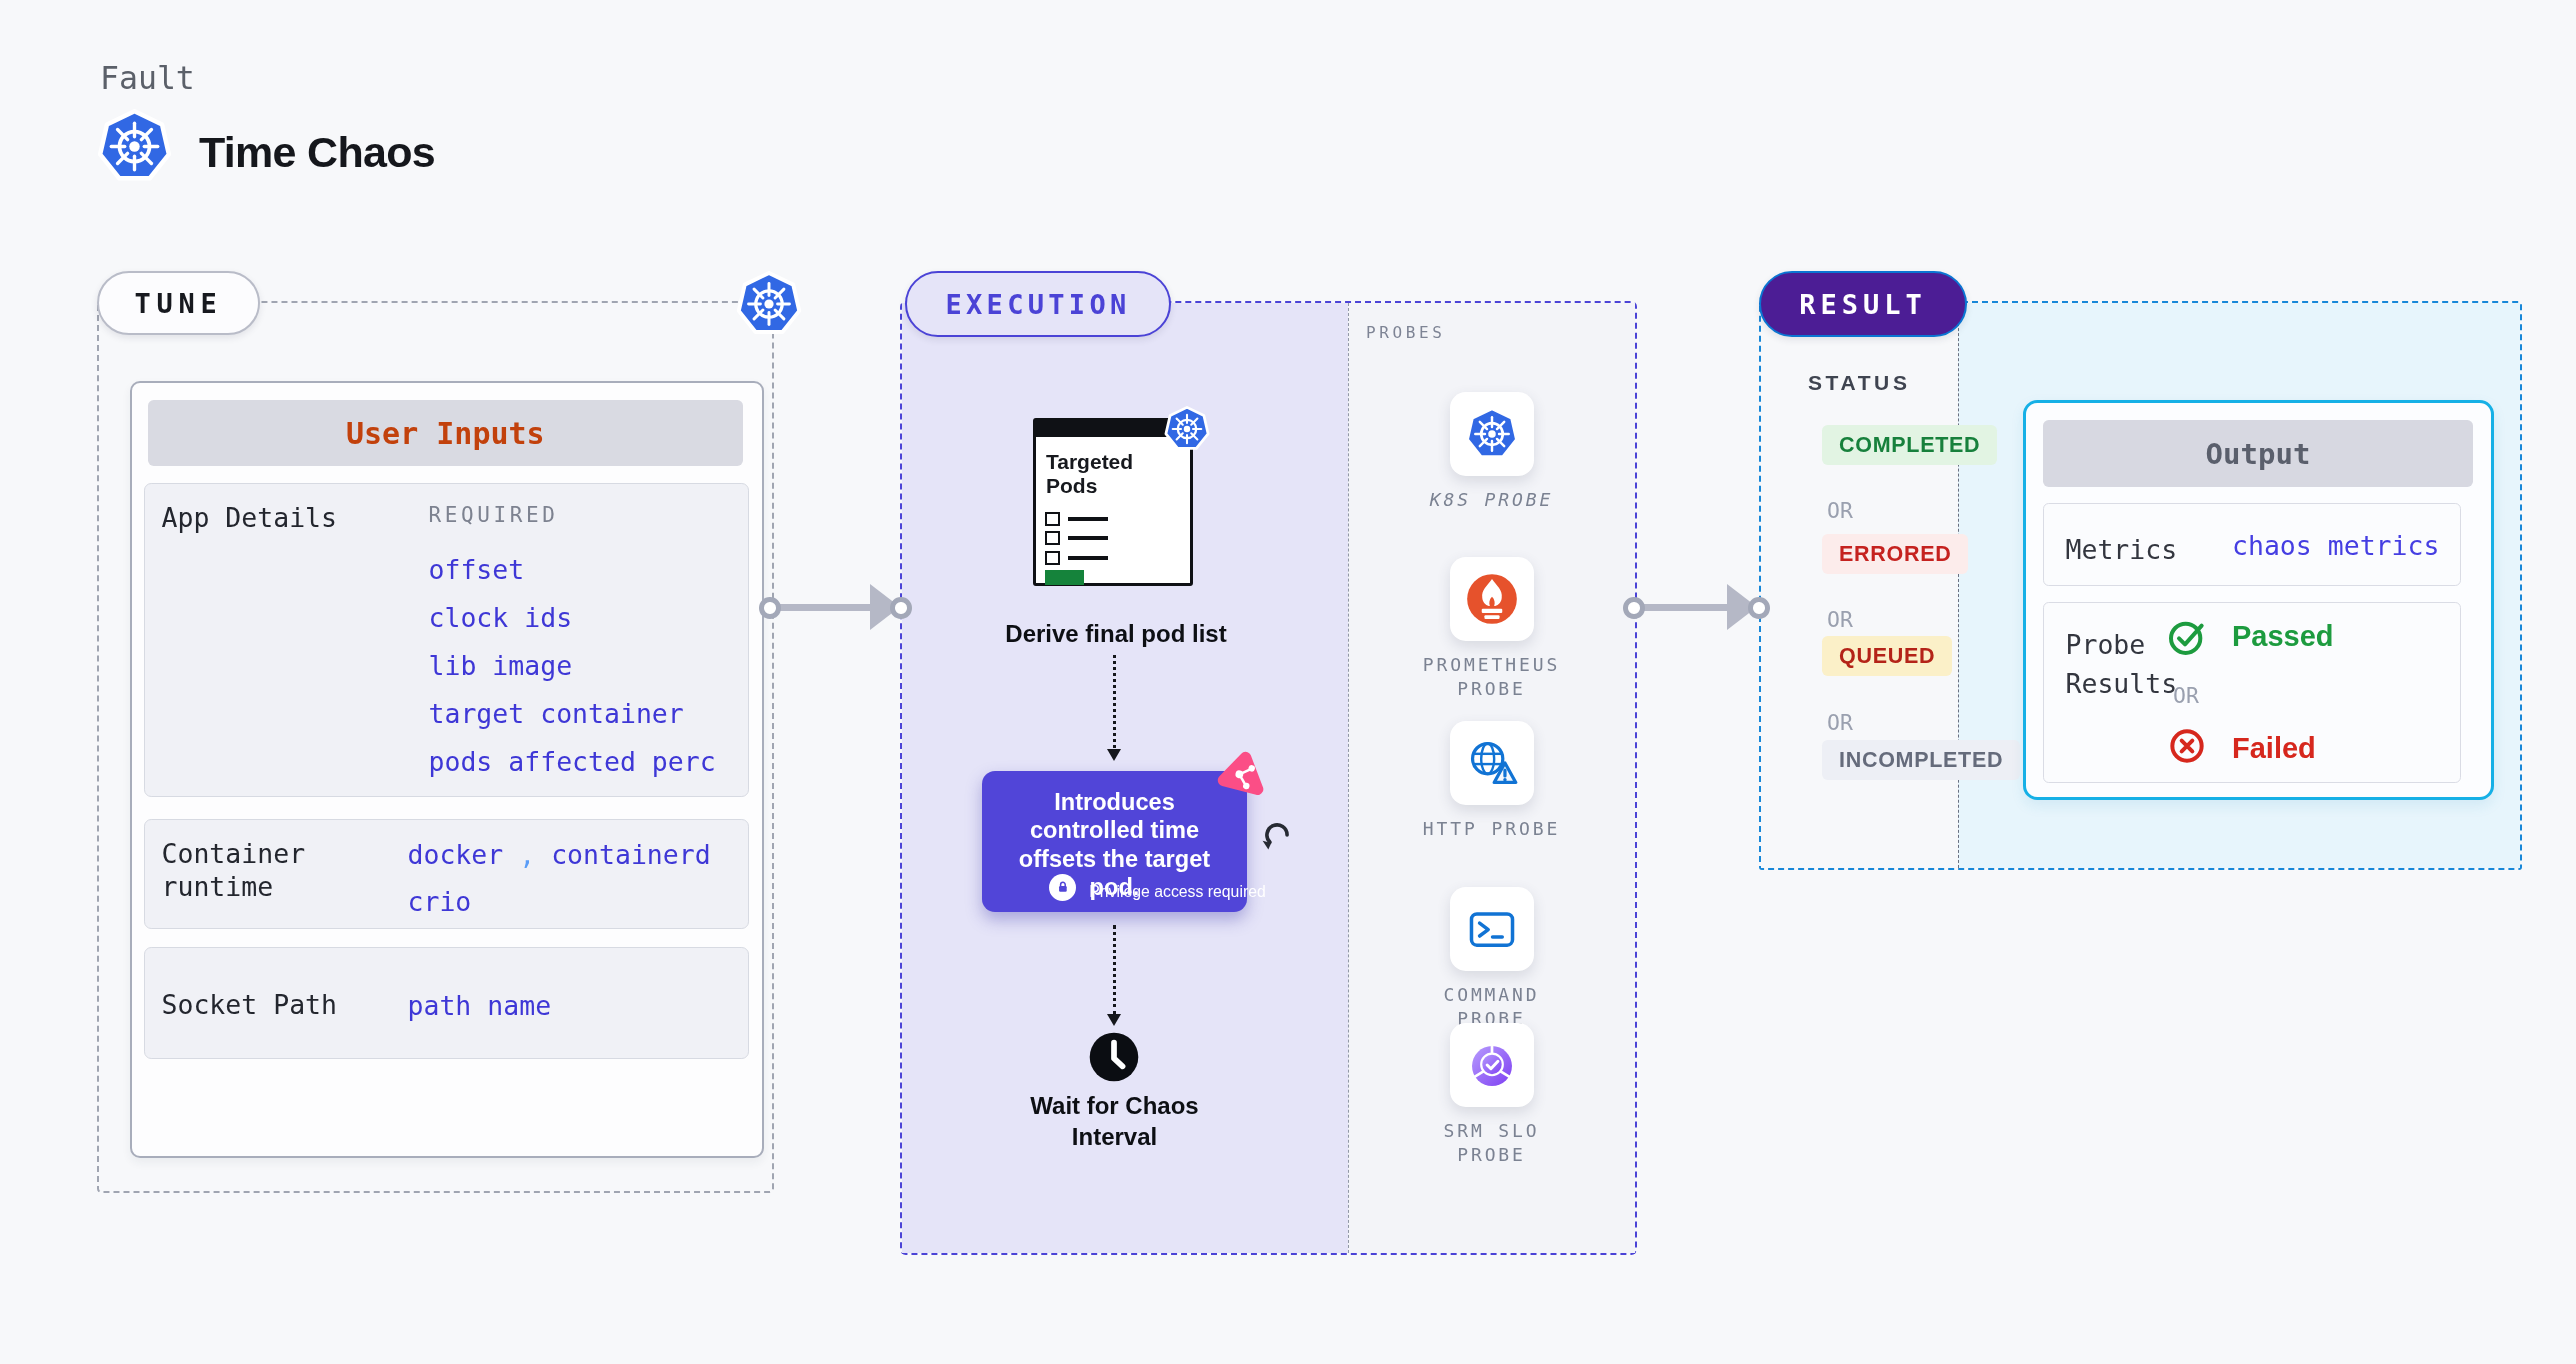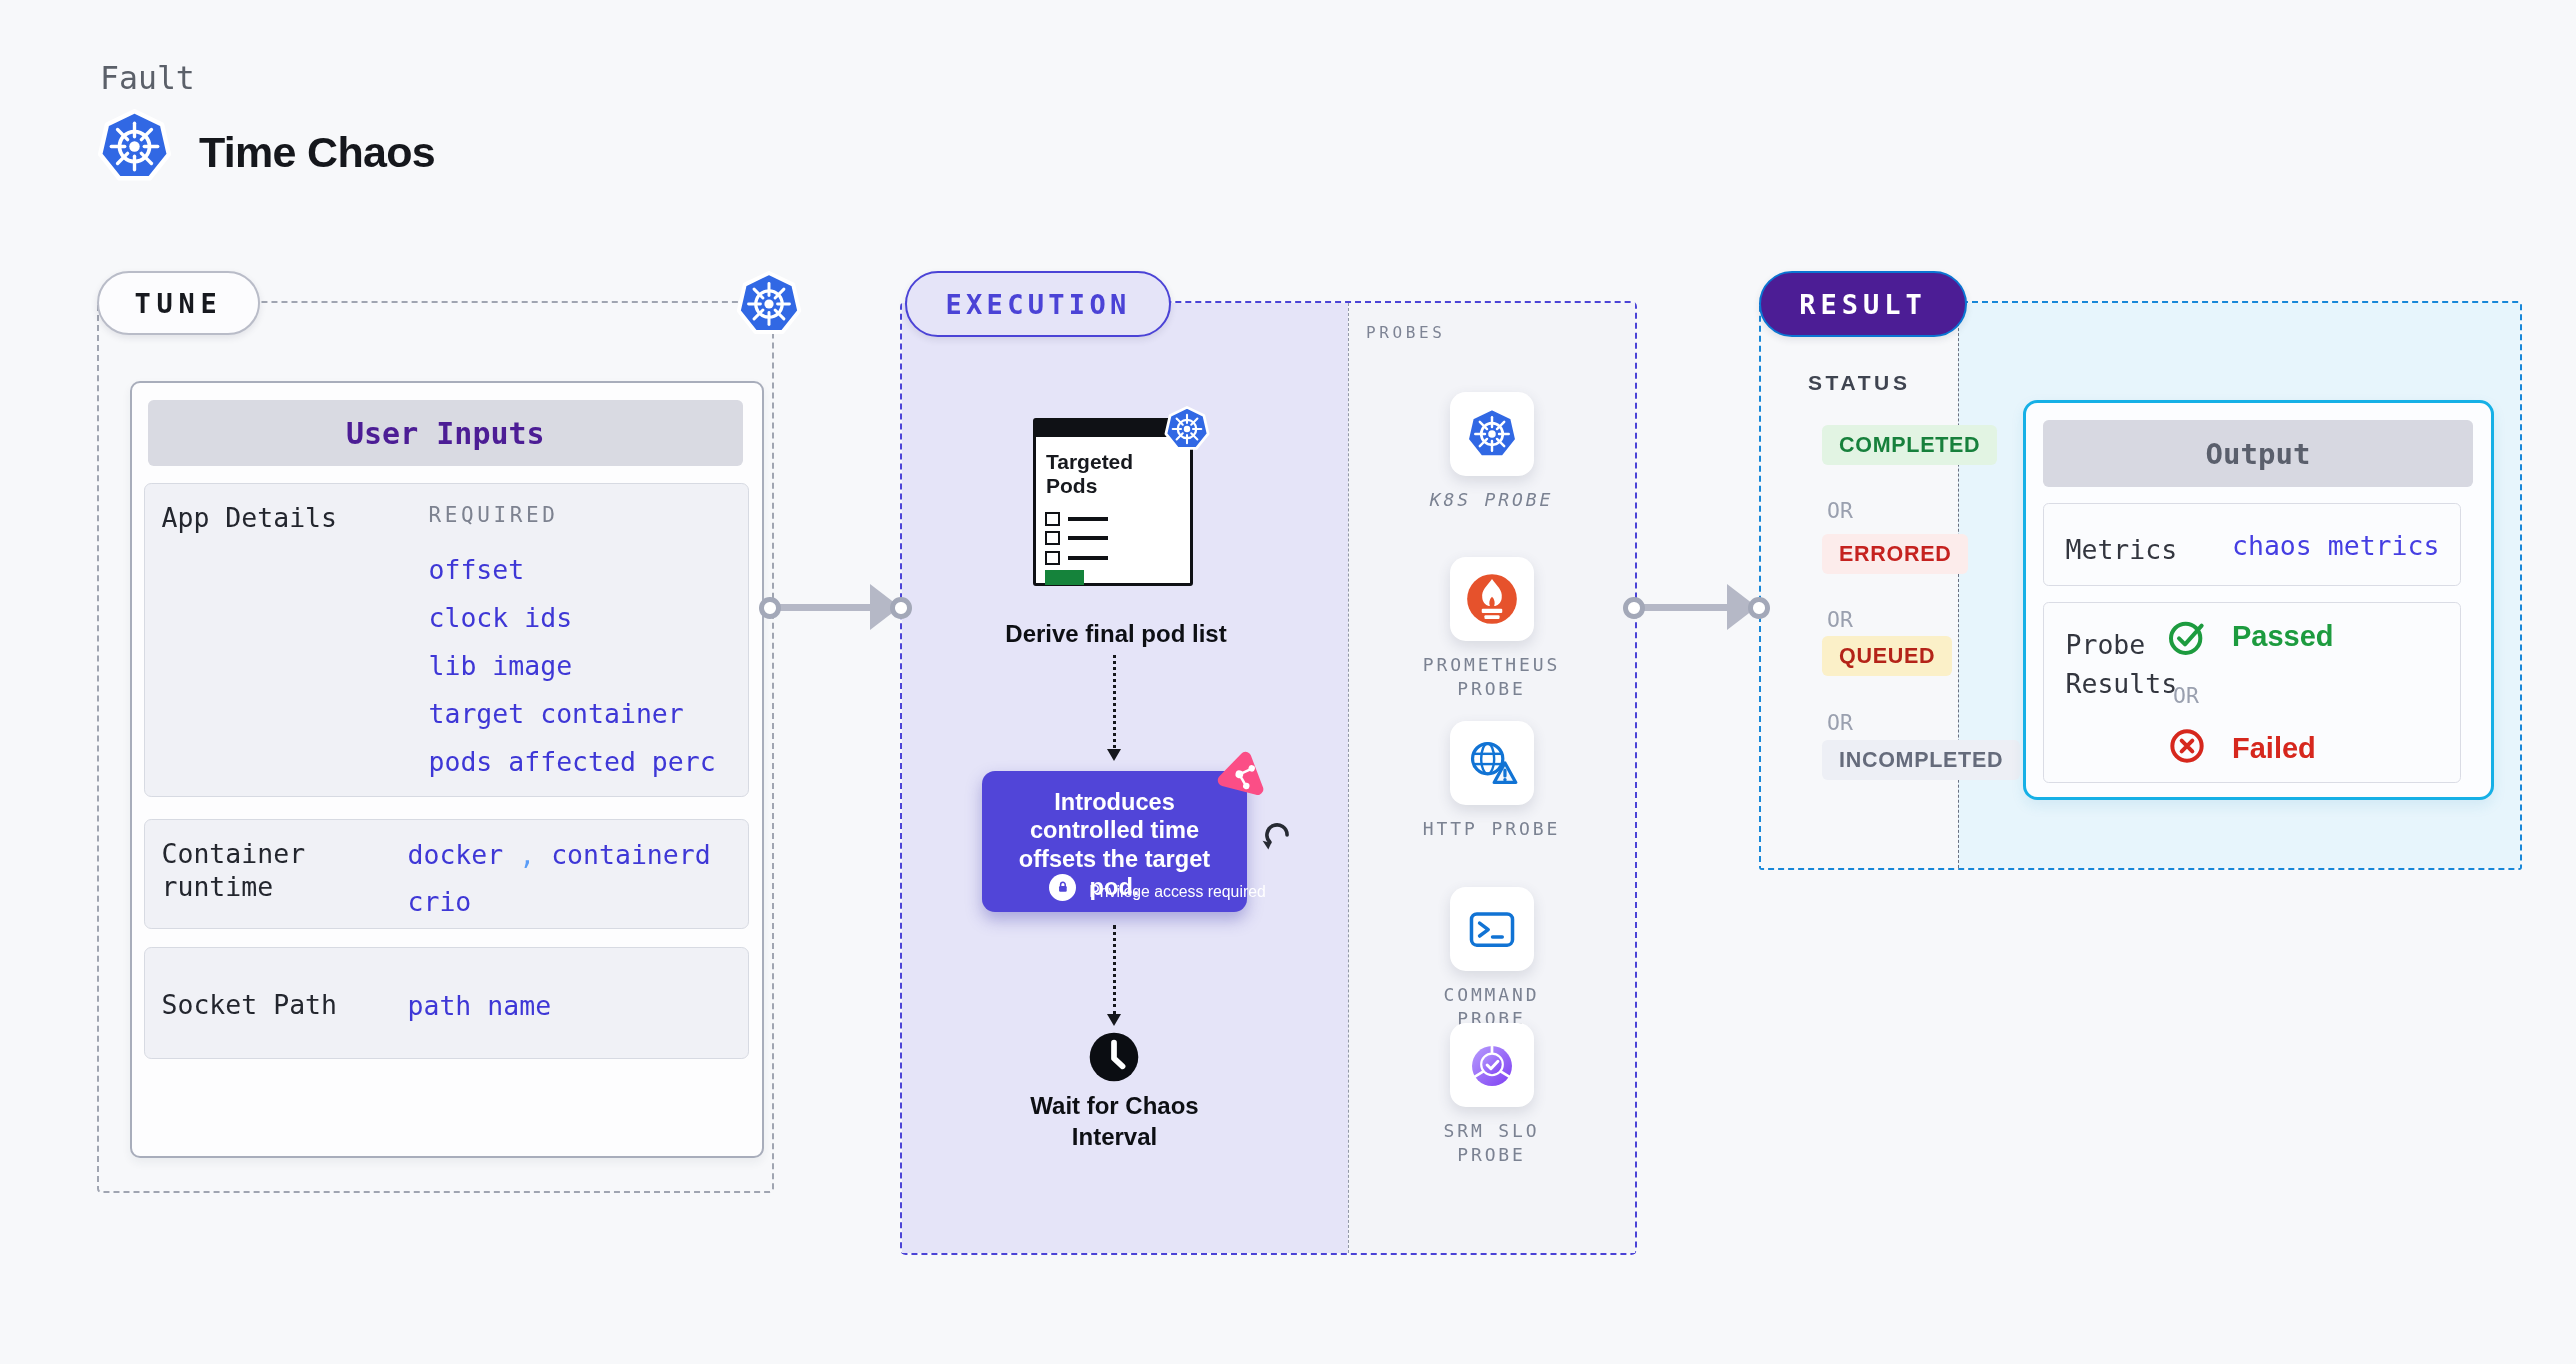--- a/index.html
+++ b/index.html
@@ -19,21 +19,21 @@
          box-shadow:0 2.9px 7.2px rgba(40,44,70,.10);z-index:6;}
   .badge-tune{left:97px;top:271px;width:159px;height:60px;background:#fcfcfe;border:2.9px solid #b9bcc8;color:#17191f;letter-spacing:5.7px;}
   .badge-exec{left:905px;top:271px;width:262px;height:62px;background:#e5e4f8;border:2.9px solid #4b43d6;color:#4b43d6;letter-spacing:4.3px;}
   .badge-result{left:1759px;top:271px;width:204px;height:62px;background:#4c1d95;border:2.9px solid #0b75d2;color:#ffffff;letter-spacing:5px;}
 
   
   .tune-box{left:97px;top:301px;width:673px;height:888px;border:2.1px dashed #a0a5b1;border-radius:4.3px;}
   .k8s-tune-corner{left:736px;top:271px;width:66px;height:66px;z-index:7;}
   .ui-card{left:130px;top:381px;width:630px;height:773px;background:#fdfdfe;border:2.1px solid #a8adbb;border-radius:10px;box-shadow:0 4.3px 10px rgba(40,44,70,.06);}
   .ui-title{left:15.8px;top:17px;width:595px;height:66px;background:#d9dae2;border-radius:5.7px;
-            display:flex;align-items:center;justify-content:center;font-size:30px;font-weight:bold;color:#4c1d95;}
+            display:flex;align-items:center;justify-content:center;font-size:30px;font-weight:bold;color:#c2410c;}
   .ui-row{background:#f0f1f6;border:1.4px solid #d7dae2;border-radius:7.2px;left:11.5px;width:603px;}
   .row-app{top:100px;height:312px;}
   .row-runtime{top:436px;height:108px;}
   .row-socket{top:564px;height:110px;}
   .row-sequence{top:694px;height:64px;}
   .row-label{position:absolute;left:17px;font-size:26.5px;color:#23262e;line-height:1.25;}
   .req-tag{position:absolute;left:284px;top:18.6px;font-size:21px;letter-spacing:3.6px;color:#7d8290;}
   .val{font-size:26.5px;color:#3e37d6;}
   .val-list{position:absolute;left:284px;top:62px;line-height:48px;}
   .val-lite{color:#5a9df7;}

